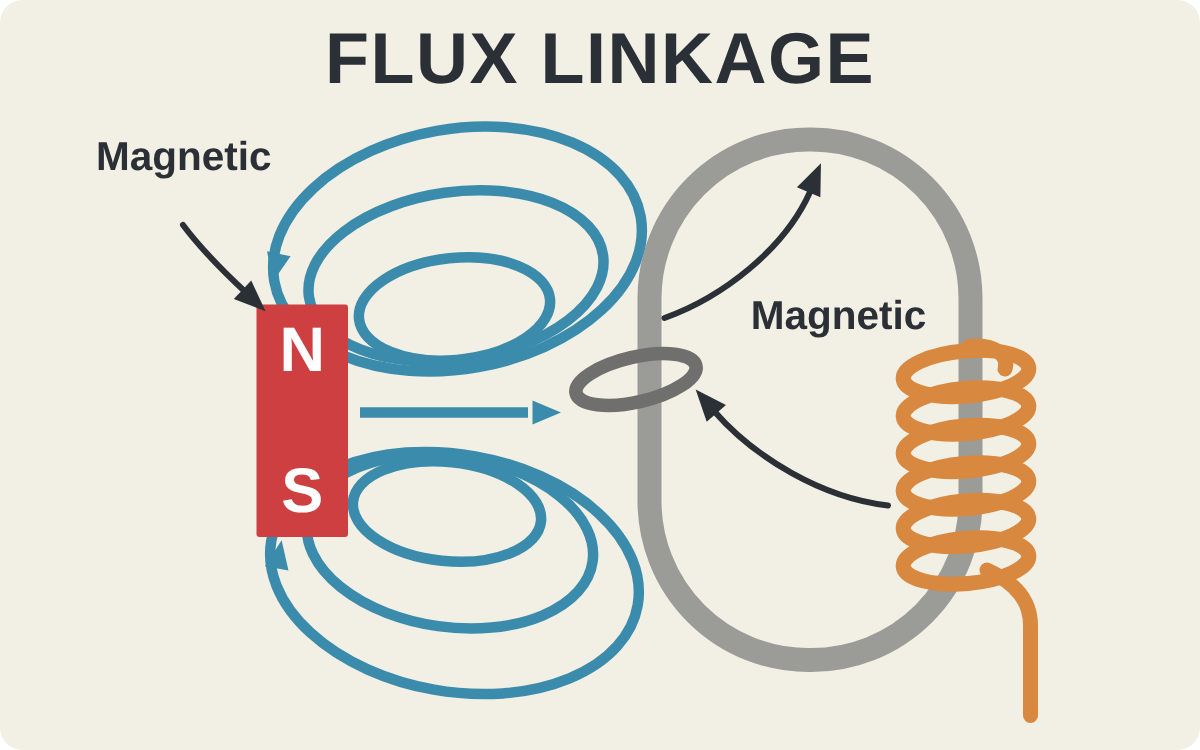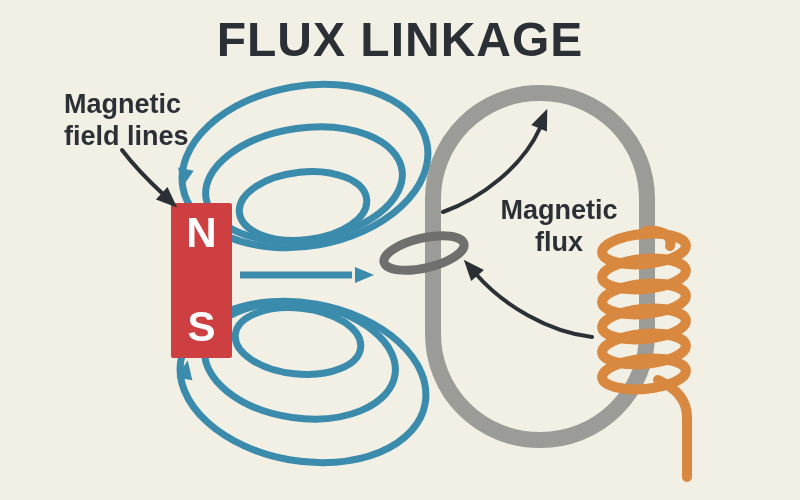--- a/index.html
+++ b/index.html
@@ -10,20 +10,21 @@
     --loop-gray:#9b9b97;
     --ring-gray:#6f706d;
     --coil-orange:#d8883f;
   }
   html,body{margin:0;padding:0;}
   .stage{
     position:relative;width:800px;height:500px;overflow:hidden;
     background:var(--background);
     font-family:"Liberation Sans", sans-serif;
     color:var(--text-dark);
+    border-radius:15px;
   }
   svg.diagram{position:absolute;left:0;top:0;}
   .fl{fill:none;stroke:var(--field-line-blue);stroke-width:7;}
   .fl-head{fill:var(--field-line-blue);stroke:none;}
   .magnet-rect{fill:var(--magnet-red);}
   .loop{fill:none;stroke:var(--loop-gray);stroke-width:16;}
   .ring{fill:none;stroke:var(--ring-gray);stroke-width:9;}
   .coil{fill:none;stroke:var(--coil-orange);stroke-width:10;stroke-linecap:round;}
   .darrow{fill:none;stroke:var(--text-dark);stroke-width:4;stroke-linecap:round;}
   .darrow-head{fill:var(--text-dark);stroke:none;}
@@ -86,24 +87,22 @@
       <path class="darrow-head" d="M11 0 L-10 8.5 L-10 -8.5 Z" transform="translate(543 119) rotate(-67)"></path>
       <path class="darrow" d="M 592 337 C 548 332, 503 305, 476 274"></path>
       <path class="darrow-head" d="M11 0 L-10 8.5 L-10 -8.5 Z" transform="translate(471 268) rotate(-131)"></path>
     </g>
   </svg>
 
   <div class="title">FLUX LINKAGE</div>
 
   <div class="lbl lbl-field">
     <div>Magnetic</div>
-    <div>field lines</div>
   </div>
 
   <div class="lbl lbl-flux">
     <div>Magnetic</div>
-    <div>flux</div>
   </div>
 
   <div class="pole pole-n">N</div>
   <div class="pole pole-s">S</div>
 
 </div>
 
 </body></html>

